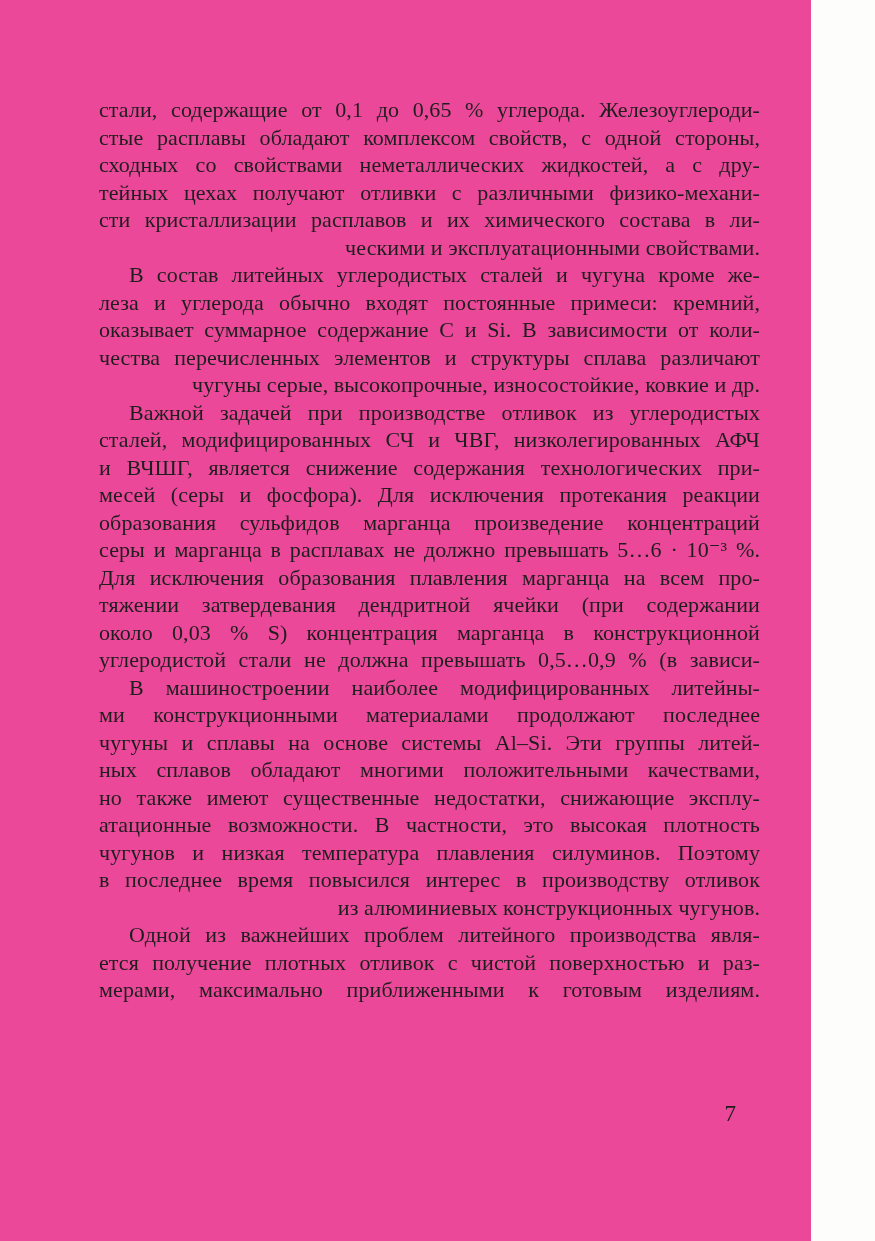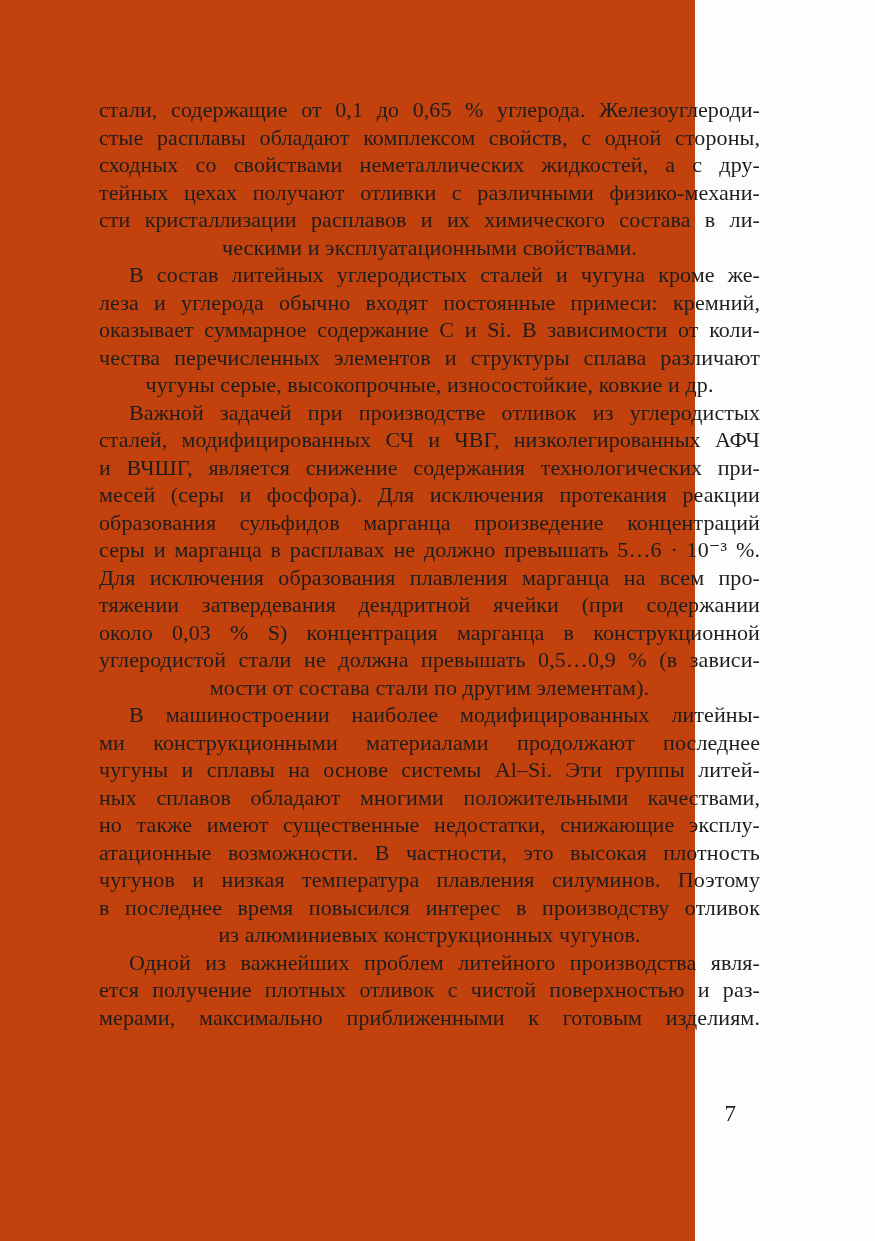--- a/index.html
+++ b/index.html
@@ -12,42 +12,42 @@
     height: 1241px;
     position: relative;
     overflow: hidden;
     font-family: "Liberation Serif", "DejaVu Serif", serif;
     color: #1e1e1e;
     background: #fdfdfc;
   }
   .scan-page {
     position: absolute;
     left: 0; top: 0;
-    width: 695px;
+    width: 811px;
     height: 1241px;
-    background: #c2410c;
+    background: #ec4899;
   }
   .text-block {
     position: absolute;
     left: 99px;
     top: 96px;
     width: 661px;
     font-size: 22px;
     line-height: 27.5px;
     color: #1e1e1e;
   }
   .paragraph {
     margin: 0;
     padding: 0;
   }
   .line {
     height: 27.5px;
     overflow: hidden;
     white-space: normal;
-    text-align: center;
+    text-align: right;
     letter-spacing: 0.1px;
   }
   .line.just {
     text-align: justify;
     text-align-last: justify;
   }
   .line.indent {
     padding-left: 30px;
   }
   .page-number {
@@ -87,21 +87,20 @@
         <div class="line indent just">Важной задачей при производстве отливок из углеродистых</div>
         <div class="line just">сталей, модифицированных СЧ и ЧВГ, низколегированных АФЧ</div>
         <div class="line just">и ВЧШГ, является снижение содержания технологических при-</div>
         <div class="line just">месей (серы и фосфора). Для исключения протекания реакции</div>
         <div class="line just">образования сульфидов марганца произведение концентраций</div>
         <div class="line just">серы и марганца в расплавах не должно превышать 5…6 · 10⁻³ %.</div>
         <div class="line just">Для исключения образования плавления марганца на всем про-</div>
         <div class="line just">тяжении затвердевания дендритной ячейки (при содержании</div>
         <div class="line just">около 0,03 % S) концентрация марганца в конструкционной</div>
         <div class="line just">углеродистой стали не должна превышать 0,5…0,9 % (в зависи-</div>
-        <div class="line">мости от состава стали по другим элементам).</div>
       </div>
       <div class="paragraph">
         <div class="line indent just">В машиностроении наиболее модифицированных литейны-</div>
         <div class="line just">ми конструкционными материалами продолжают последнее</div>
         <div class="line just">чугуны и сплавы на основе системы Al–Si. Эти группы литей-</div>
         <div class="line just">ных сплавов обладают многими положительными качествами,</div>
         <div class="line just">но также имеют существенные недостатки, снижающие эксплу-</div>
         <div class="line just">атационные возможности. В частности, это высокая плотность</div>
         <div class="line just">чугунов и низкая температура плавления силуминов. Поэтому</div>
         <div class="line just">в последнее время повысился интерес в производству отливок</div>

